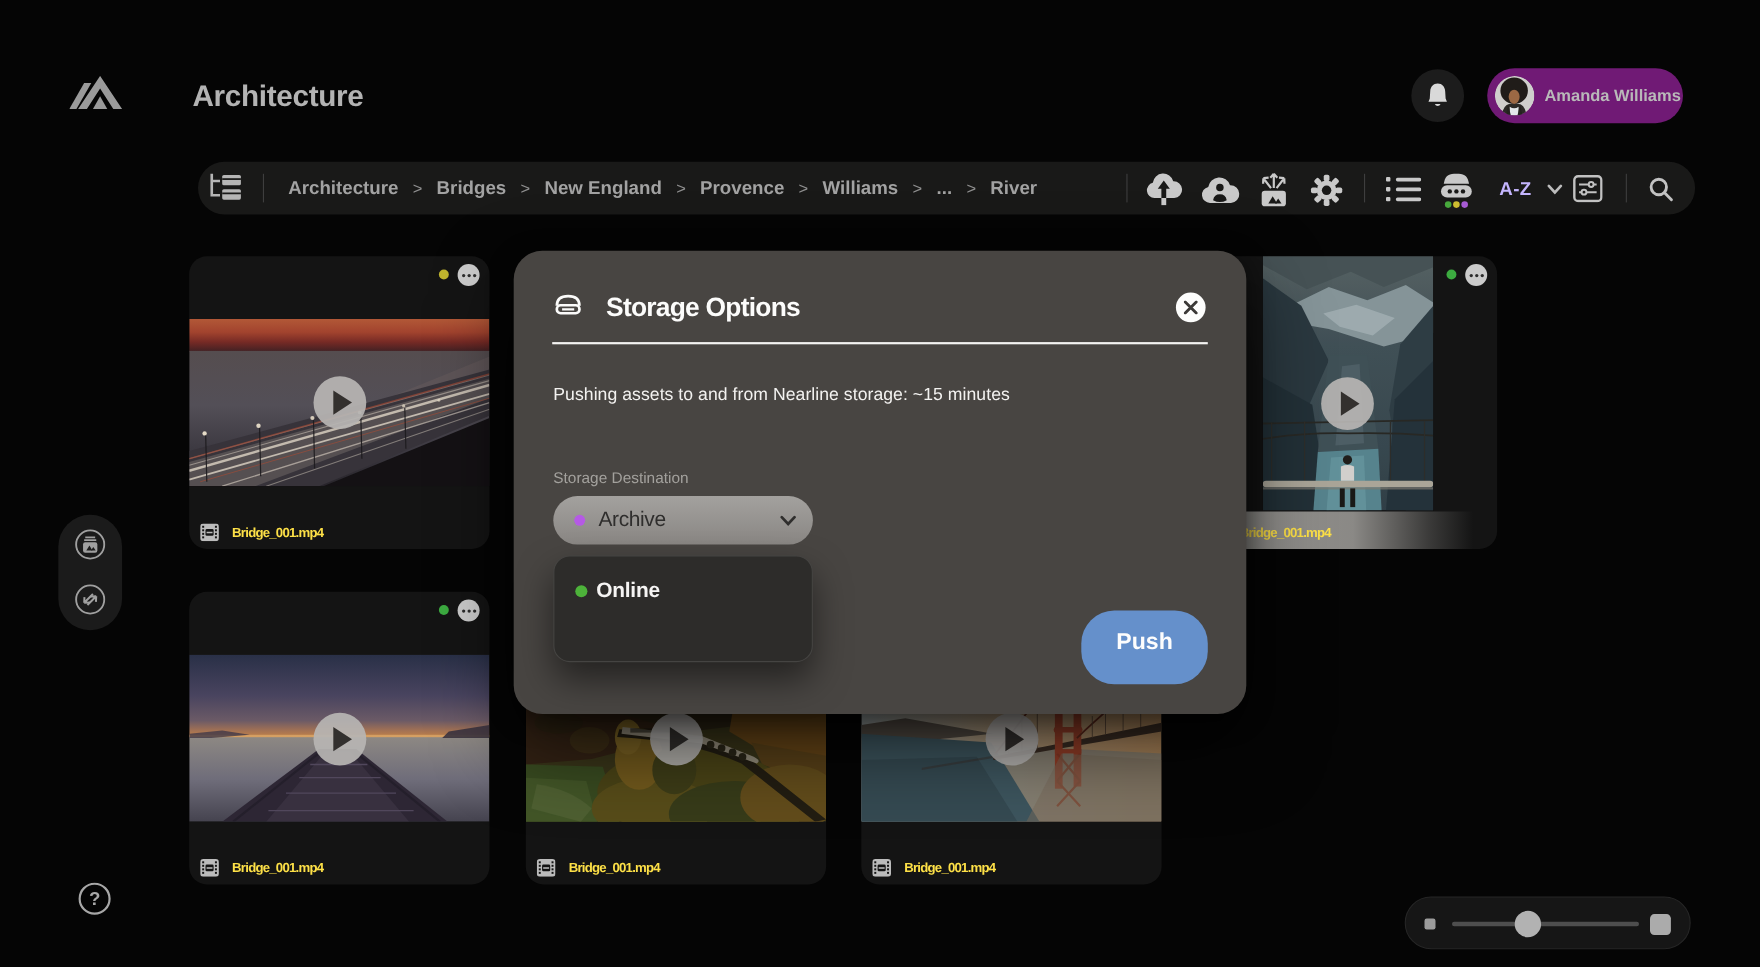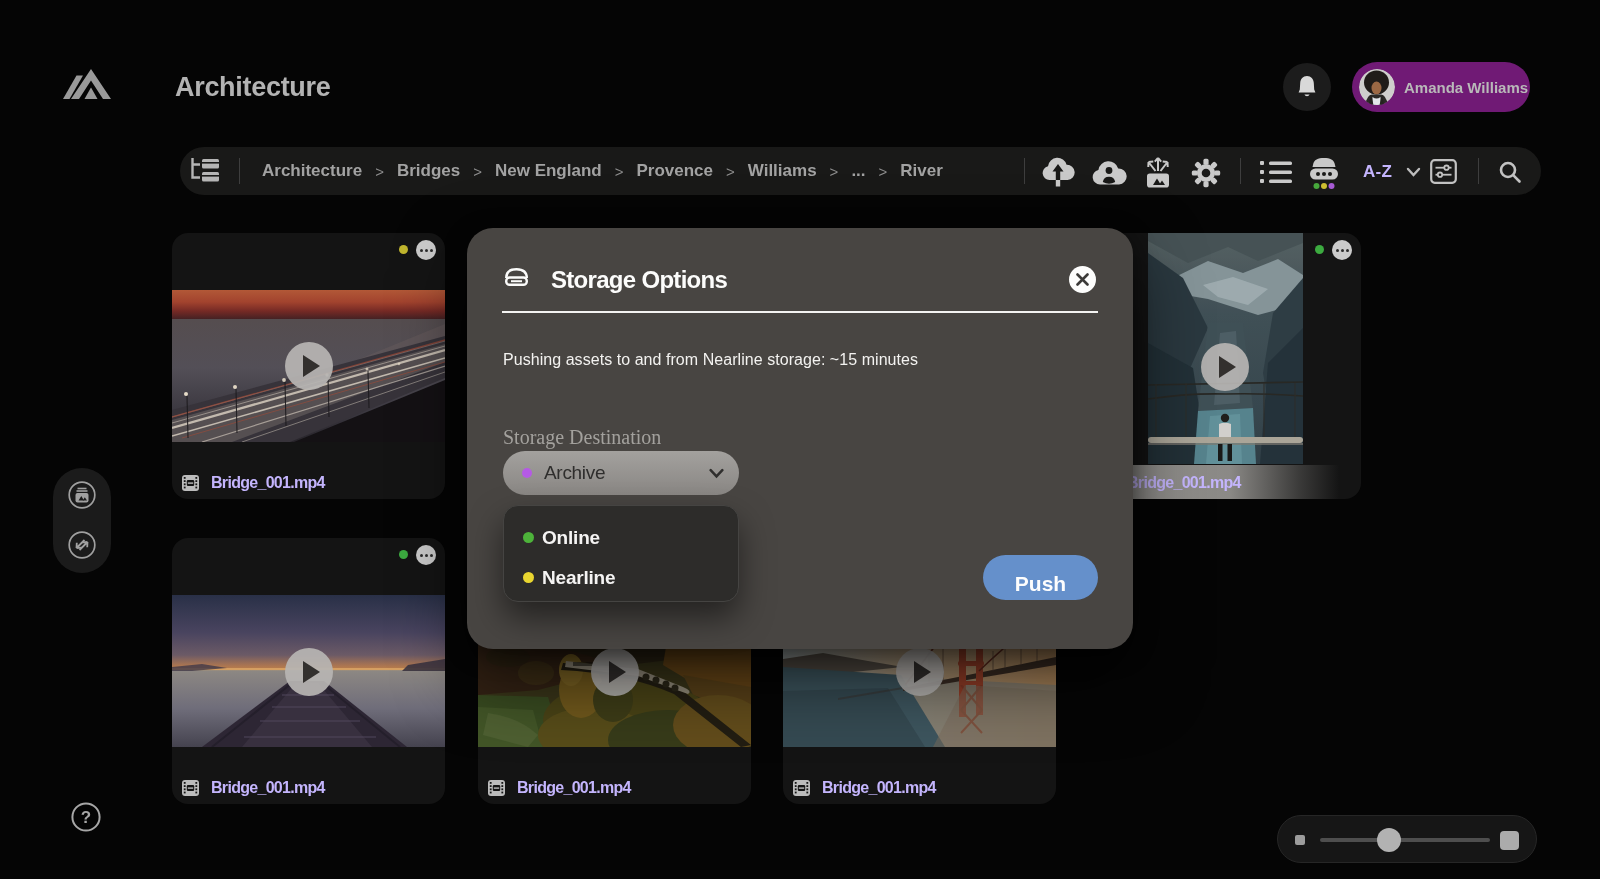--- a/index.html
+++ b/index.html
@@ -24,21 +24,21 @@
 
 
 .card { position:absolute; width:273px; height:266px; background:#141414; border-radius:16px; }
 .cimg { position:absolute; left:0; top:57px; width:273px; height:152px; overflow:hidden; }
 .more { position:absolute; top:7px; right:9px; width:20px; height:20px; border-radius:50%; background:#cbcbcb; }
 .more i { position:absolute; top:8.5px;  width:3px; height:3px; border-radius:50%; background:#2c2c2c; }
 .sdot { position:absolute; top:12px; right:37px; width:9px; height:9px; border-radius:50%; }
 .yellow { background:#c0b52e; }
 .green { background:#3cab40; }
 .clabel { position:absolute; left:10px; bottom:7px; display:flex; align-items:center; gap:12px; }
-.clabel span { font-size:16px; font-weight:bold; color:#c4b5fd; letter-spacing:-0.7px; }
+.clabel span { font-size:12px; font-weight:bold; color:#fde047; letter-spacing:-0.7px; }
 .play { position:absolute; width:48px; height:48px; border-radius:50%; background:rgba(183,181,179,0.93); }
 .play:after { content:""; position:absolute; left:18px; top:13px; border-left:17px solid #33302e; border-top:11px solid transparent; border-bottom:11px solid transparent; }
 
 
 #leftpill { left:53px; top:468px; width:58px; height:105px; border-radius:29px; background:#1b1b1b; }
 .railbtn { position:absolute; left:15px; width:28px; height:28px; }
 #help { left:71px; top:802px; width:30px; height:30px; }
 
 
 #zoombar { left:1277px; top:815px; width:260px; height:48px; border-radius:24px; background:#161616; border:1px solid #262626; }
@@ -47,31 +47,31 @@
 #zthumb { position:absolute; left:99px; top:12px; width:24px; height:24px; border-radius:50%; background:#b2b2b2; }
 #zsq2 { position:absolute; left:222px; top:15px; width:19px; height:19px; border-radius:4px; background:#ababab; }
 
 
 #modal { left:467px; top:228px; width:666px; height:421px; border-radius:26px; background:#484542;
   box-shadow:0 30px 70px rgba(0,0,0,0.6), 0 6px 24px rgba(0,0,0,0.45); }
 #mtitle { position:absolute; left:84px; top:38px; font-size:24px; font-weight:bold; color:#fcfcfb; letter-spacing:-0.7px; }
 #mclose { position:absolute; left:602px; top:38px; width:27px; height:27px; border-radius:50%; background:#fdfdfc; }
 #mhr { position:absolute; left:35px; top:83px; width:596px; height:2px; background:#f4f3f2; }
 .mtext { position:absolute; left:36px; font-size:16px; color:#f3f2f0; letter-spacing:0.05px; }
-#mlabel { position:absolute; left:36px; top:198px; font-size:20px; color:#a3a19d;font-family:Liberation Serif, serif; }
+#mlabel { position:absolute; left:36px; top:198px; font-size:14px; color:#a3a19d; }
 #msel { position:absolute; left:36px; top:223px; width:236px; height:44px; border-radius:22px;
   background:linear-gradient(180deg,#a3a19e 0%,#898683 100%); }
 #msel .dot { position:absolute; left:19px; top:17px; width:10px; height:10px; border-radius:50%; background:#b55ae5; }
 #msel .txt { position:absolute; left:41px; top:11px; font-size:19px; font-weight:normal; color:#2f2e2d; letter-spacing:-0.3px; }
 #mmenu { position:absolute; left:36px; top:277px; width:236px; height:97px; border-radius:15px; background:#2d2c2a;
   border:1px solid #454442; box-shadow:0 16px 32px rgba(0,0,0,0.5); }
 .mrow { position:absolute; left:0; width:100%; height:40px; }
 .mrow .dot { position:absolute; left:19px; top:15px; width:11px; height:11px; border-radius:50%; }
 .mrow .txt { position:absolute; left:38px; top:10px; font-size:19px; font-weight:bold; color:#f5f4f3; letter-spacing:-0.2px; }
-#push { position:absolute; left:516px; top:327px; width:115px; height:45px; border-radius:30px; background:#6590cb; }
+#push { position:absolute; left:516px; top:327px; width:115px; height:67px; border-radius:30px; background:#6590cb; }
 #push span { position:absolute; left:0; width:100%; top:17px; text-align:center; font-size:21px; font-weight:bold; color:#fdfdfd; }
 .dim { position:absolute; left:0; top:0; width:100%; height:100%; }
 #selstrip { left:0; bottom:0; width:100%; height:34px; border-radius:0 0 16px 16px;
   background:linear-gradient(90deg, rgba(168,166,162,0.88) 0%, rgba(168,166,162,0.8) 52%, rgba(168,166,162,0.25) 78%, rgba(168,166,162,0) 92%); }
 </style>
 </head>
 <body>
 
 <svg class="abs" id="logo" style="left:63px;top:69px" width="48" height="30" viewBox="0 0 48 30">
   <polygon points="13.5,6.5 20,6.5 6.5,30 0,30" fill="#9a9a9a"></polygon>
@@ -601,21 +601,17 @@
       <div class="txt">Archive</div>
     <svg style="position:absolute;left:206px;top:17px" width="15" height="11" viewBox="0 0 18 12">
       <path d="M2 2 L9 9.5 L16 2" fill="none" stroke="#2f2e2d" stroke-width="3" stroke-linecap="round"></path>
     </svg>
   </div>
   <div id="mmenu">
     <div class="mrow" style="top:11px">
         <div class="dot" style="background:#4db33a"></div>
         <div class="txt">Online</div>
       </div>
-    <div class="mrow" style="top:51px">
-        <div class="dot" style="background:#e9d630"></div>
-        <div class="txt">Nearline</div>
-      </div>
   </div>
   <div id="push">
       <span>Push</span>
     </div>
 </div>
 
 </body></html>

